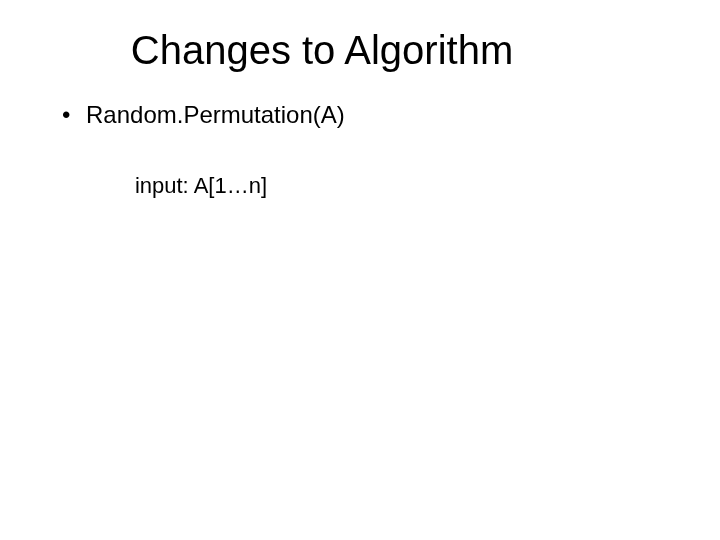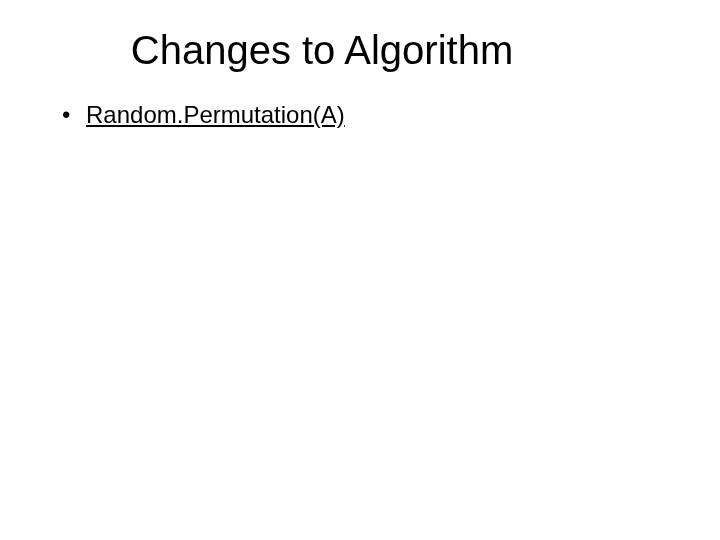--- a/index.html
+++ b/index.html
@@ -34,21 +34,20 @@
     padding-left: 28px;
     margin-bottom: 2px;
   }
   .bullet::before {
     content: "•";
     position: absolute;
     left: 4px;
     top: 0;
   }
   .underline {
-    text-decoration: underline;
   }
   .code {
     font-size: 22px;
     padding-left: 28px;
     line-height: 1.28;
     margin-top: 14px;
   }
   .code-line {
     white-space: pre;
   }
@@ -64,18 +63,21 @@
   <div class="title">Changes to Algorithm</div>
 
   <div class="body">
 
 
     <div class="bullet">
       <span class="underline">Random.Permutation(A)</span>
     </div>
 
     <div class="code">
+      <div class="code-line">
+        <span class="underline">input:</span><span> A[1…n]</span>
+      </div>
 
     </div>
 
   </div>
 
 </div>
 
 </body></html>

